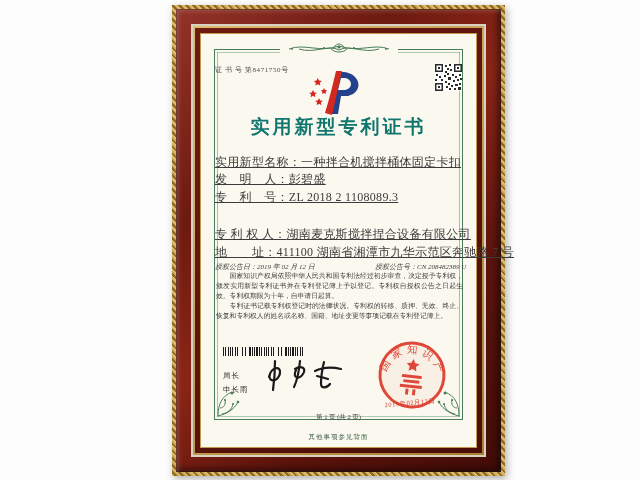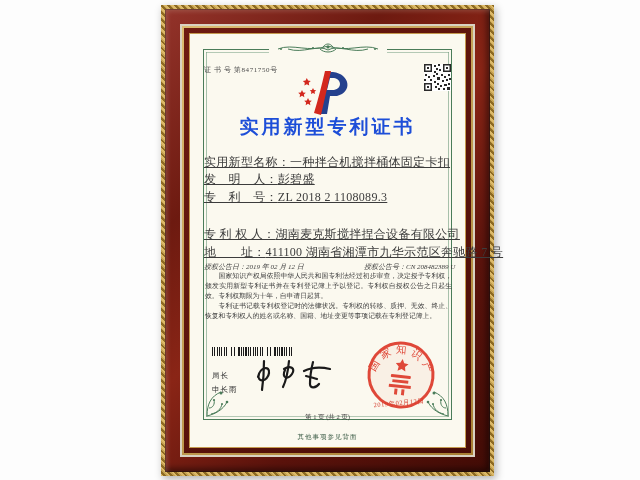--- a/index.html
+++ b/index.html
@@ -1,21 +1,21 @@
 <!DOCTYPE html>
 <html><head>
 <meta charset="utf-8">
 <style>
   * { margin:0; padding:0; box-sizing:border-box; }
   html,body { width:640px; height:480px; background:#ffffff; overflow:hidden;
               font-family:"Liberation Serif","DejaVu Serif",serif; }
   .stage { position:relative; width:640px; height:480px; background:#fdfdfd; }
 
   
-  .frame { position:absolute; left:161px; top:5px; width:333px; height:471px;
+  .frame { position:absolute; left:172px; top:5px; width:333px; height:471px;
            box-shadow:2px 3px 8px rgba(0,0,0,.30); }
   .f-rope  { position:absolute; inset:0;
              background:repeating-linear-gradient(45deg,#dcb968 0 2px,#8d6a22 2px 4px,#c3a050 4px 5px); }
   .f-wood  { position:absolute; inset:4px;
              background:linear-gradient(135deg,#93332a 0%,#6d1a10 28%,#8a2516 48%,#5b130c 72%,#430c06 100%);
              box-shadow:inset 2px 2px 5px rgba(255,220,200,.25), inset -3px -3px 7px rgba(0,0,0,.55),
                         inset 0 0 0 1px rgba(0,0,0,.35); }
   .f-silver{ position:absolute; inset:19px; background:#d9d2c2; }
   .f-gold1 { position:absolute; inset:21px; background:linear-gradient(135deg,#dcbc72,#a87f33); }
   .f-red   { position:absolute; inset:23px; background:linear-gradient(135deg,#6e1a10,#4a0d07); }
@@ -28,21 +28,21 @@
   .top-flourish { position:absolute; top:7px; left:50%; transform:translateX(-50%);
                   background:#fbf9ef; padding:0 4px; line-height:0; }
   .corner-flourish { position:absolute; bottom:29px; line-height:0; }
   .corner-flourish.cl { left:15px; }
   .corner-flourish.cr { right:15px; transform:scaleX(-1); }
 
   .cert-no { position:absolute; left:14px; top:31px; font-size:7px; letter-spacing:.6px; color:#4a4a4a; }
   .qr { position:absolute; right:14px; top:30px; width:27px; height:27px; }
   .logo { position:absolute; left:50%; top:36px; transform:translateX(-50%); line-height:0; }
   .title { position:absolute; left:0; right:0; top:80px; text-align:center;
-           font-size:19px; font-weight:bold; color:#1d4ed8; letter-spacing:3px; }
+           font-size:19px; font-weight:bold; color:#0f766e; letter-spacing:3px; }
 
   .field-row { position:absolute; left:14px; right:10px; font-size:12px; color:#3c3c3c;
                white-space:nowrap; letter-spacing:.3px;text-decoration:underline; }
   .fr0 { top:120px; } .fr1 { top:137px; } .fr2 { top:155px; }
   .fr3 { top:173px; } .fr4 { top:192px;text-align:right; } .fr5 { top:210px; }
   .grant-row { position:absolute; left:14px; right:10px; top:228px; font-size:7px; color:#3c3c3c; white-space:nowrap;font-style:italic; }
   .grant-no { position:absolute; left:160px; top:0; }
 
   .body-text { position:absolute; left:15px; right:13px; top:237px; font-size:6.8px;
                line-height:10px; text-align:justify; color:#3c3c3c; }

